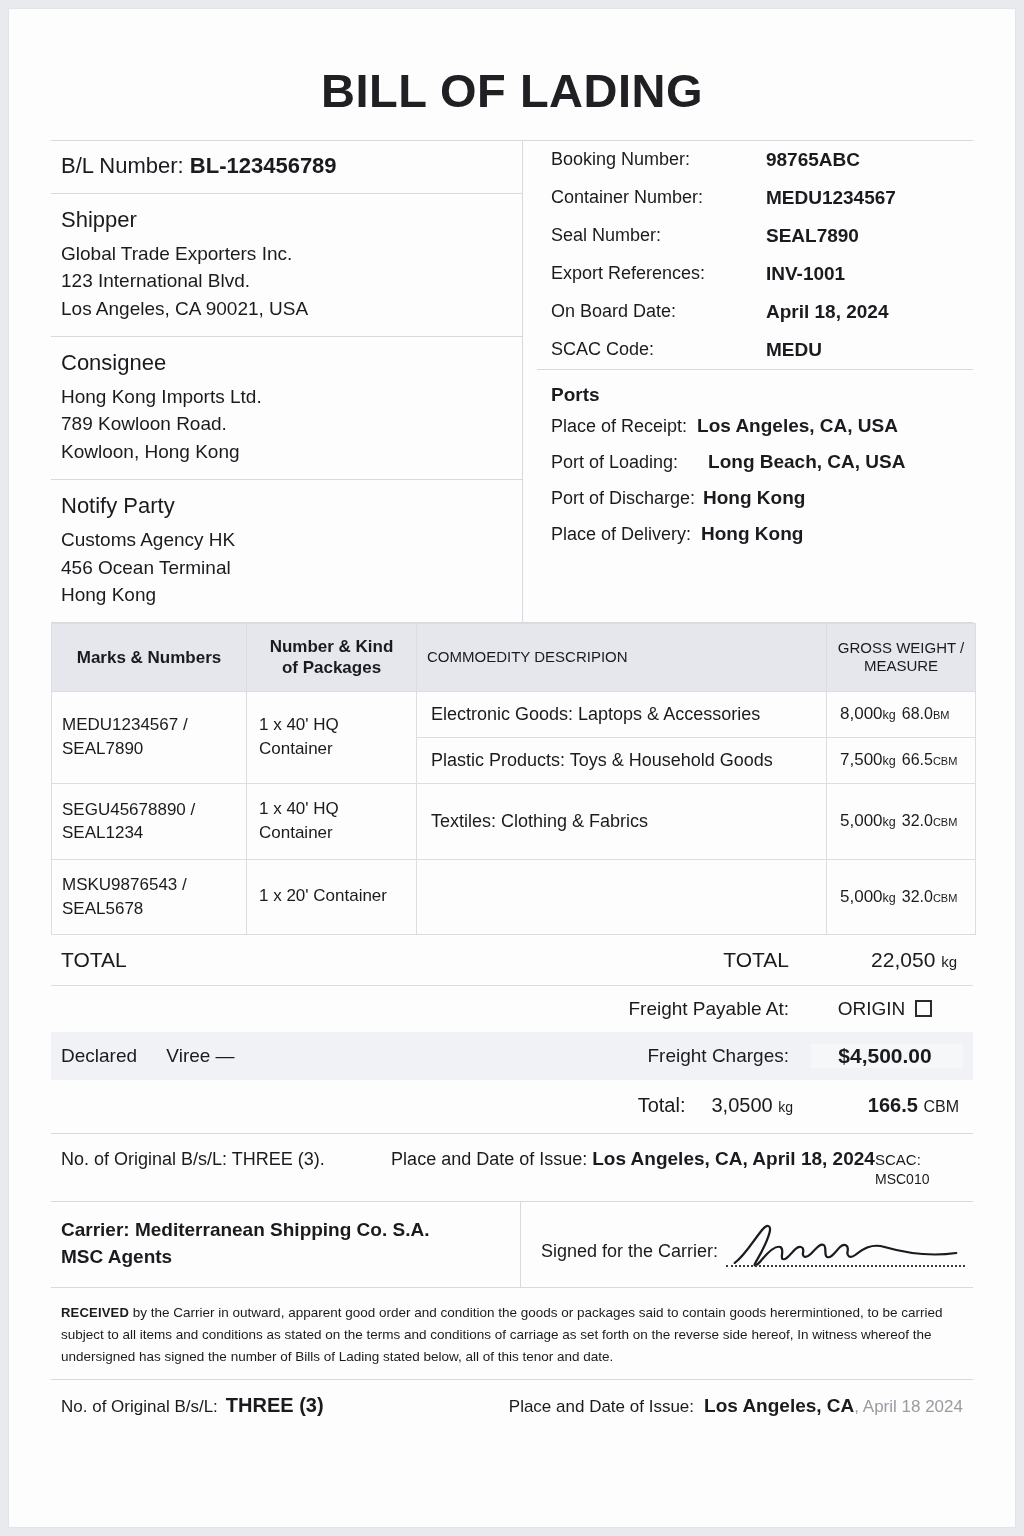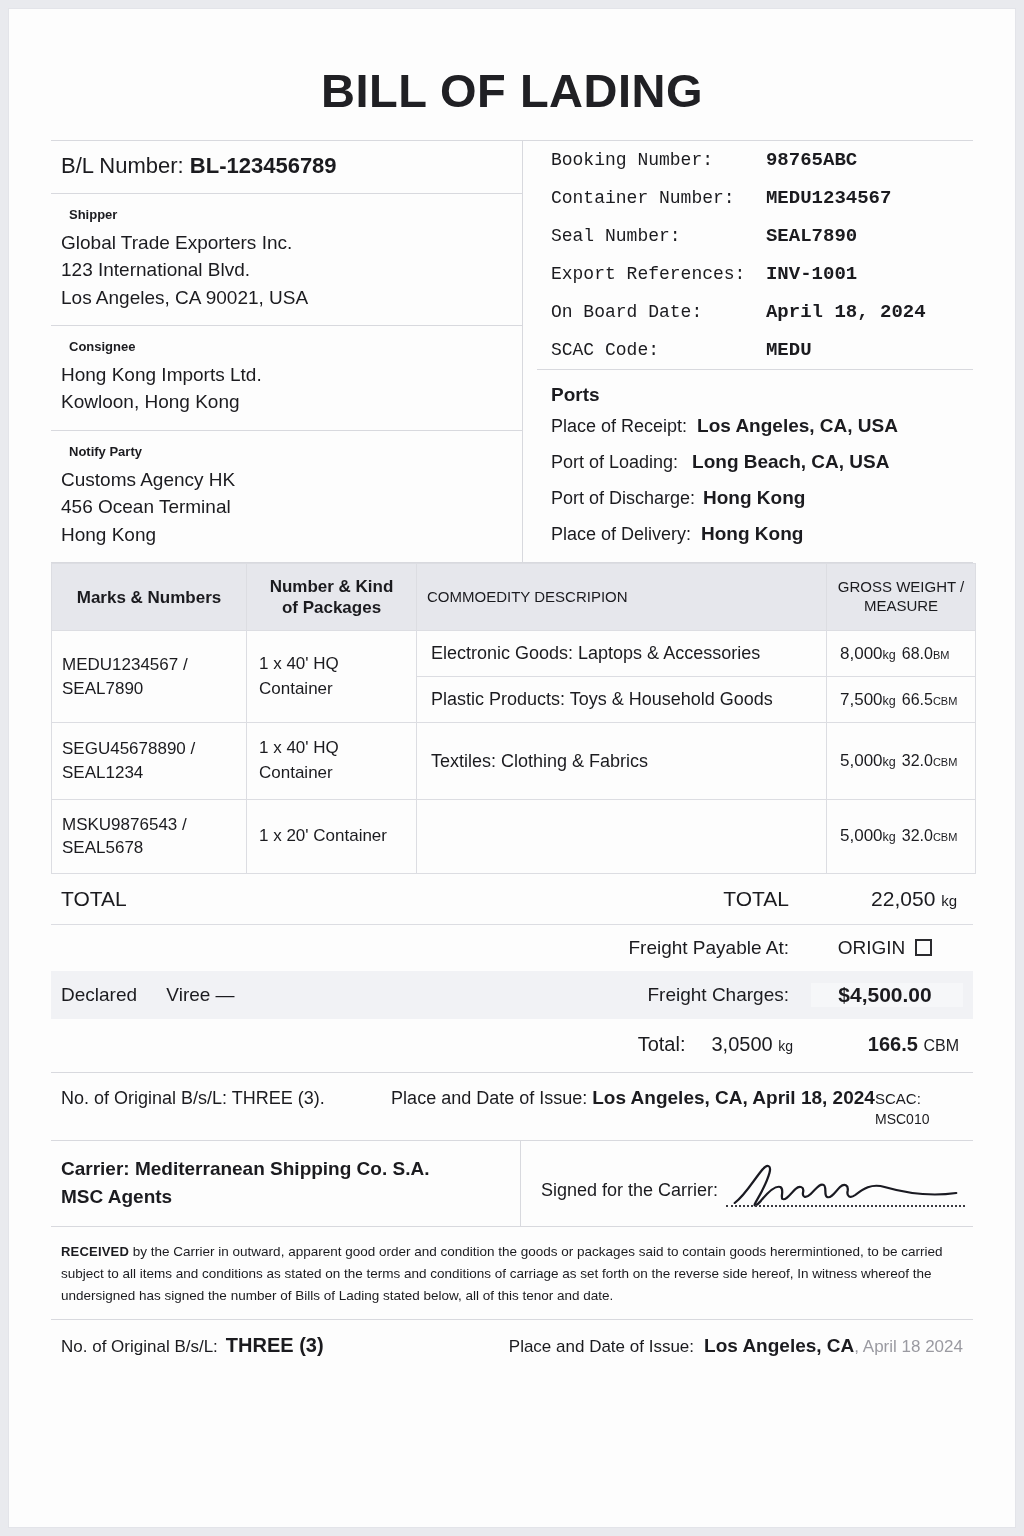--- a/index.html
+++ b/index.html
@@ -37,24 +37,24 @@
   .colL { width: 472px; }
   .colR { width: 452px; padding-left: 14px; border-left: 1px solid #d8d9de; }
 
   .bl-row {
     font-size: 22px; padding: 12px 2px 14px 10px; white-space: nowrap;
   }
   .bl-row .lbl { font-weight: 400; }
   .bl-row .val { font-weight: 700; }
 
   .party { padding: 13px 2px 14px 10px; }
-  .party h3 { margin: 0 0 7px 8px; font-size: 13px; font-weight: 700; }
+  .party h3 { margin: 0 0 7px 0; font-size: 22px; font-weight: 400; }
   .party .line { font-size: 19px; line-height: 1.44; }
 
-  .kv { display: flex; font-size: 18px; padding: 8px 0 8px 14px; align-items: center; font-family: Liberation Mono, monospace; }
+  .kv { display: flex; font-size: 18px; padding: 8px 0 8px 14px; align-items: flex-start; }
   .kv .k { width: 215px; flex: none; }
   .kv .v { font-weight: 700; font-size: 19px; }
 
   .ports-h { font-size: 19px; font-weight: 700; padding: 14px 0 2px 14px; }
   .kv2 { display: flex; font-size: 18px; padding: 7px 0 7px 14px; align-items: baseline; }
   .kv2 .k { flex: none; }
   .kv2 .v { font-weight: 700; font-size: 19px; }
 
   
   .particulars-title {
@@ -169,20 +169,21 @@
           <h3>Shipper</h3>
           <div class="line">Global Trade Exporters Inc.</div>
           <div class="line">123 International Blvd.</div>
           <div class="line">Los Angeles, CA 90021,  USA</div>
         </div>
         <div class="hr"></div>
 
         <div class="party">
           <h3>Consignee</h3>
           <div class="line">Hong Kong Imports Ltd.</div>
+          <div class="line">789 Kowloon Road.</div>
           <div class="line">Kowloon, Hong Kong</div>
         </div>
         <div class="hr"></div>
 
         <div class="party">
           <h3>Notify Party</h3>
           <div class="line">Customs Agency HK</div>
           <div class="line">456 Ocean Terminal</div>
           <div class="line">Hong Kong</div>
         </div>
@@ -217,21 +218,21 @@
         <div class="hr"></div>
 
         <div class="ports-h">Ports</div>
 
         <div class="kv2">
           <span class="k">Place of  Receipt:</span>
           <span class="v" style="margin-left:10px">Los Angeles, CA, USA</span>
         </div>
         <div class="kv2">
           <span class="k">Port of Loading:</span>
-          <span class="v" style="margin-left:14px">Long Beach, CA, USA</span>
+          <span class="v" style="margin-left:30px">Long Beach, CA, USA</span>
         </div>
         <div class="kv2">
           <span class="k">Port of Discharge:</span>
           <span class="v" style="margin-left:8px">Hong Kong</span>
         </div>
         <div class="kv2">
           <span class="k">Place of Delivery:</span>
           <span class="v" style="margin-left:10px">Hong Kong</span>
         </div>
       </div>

